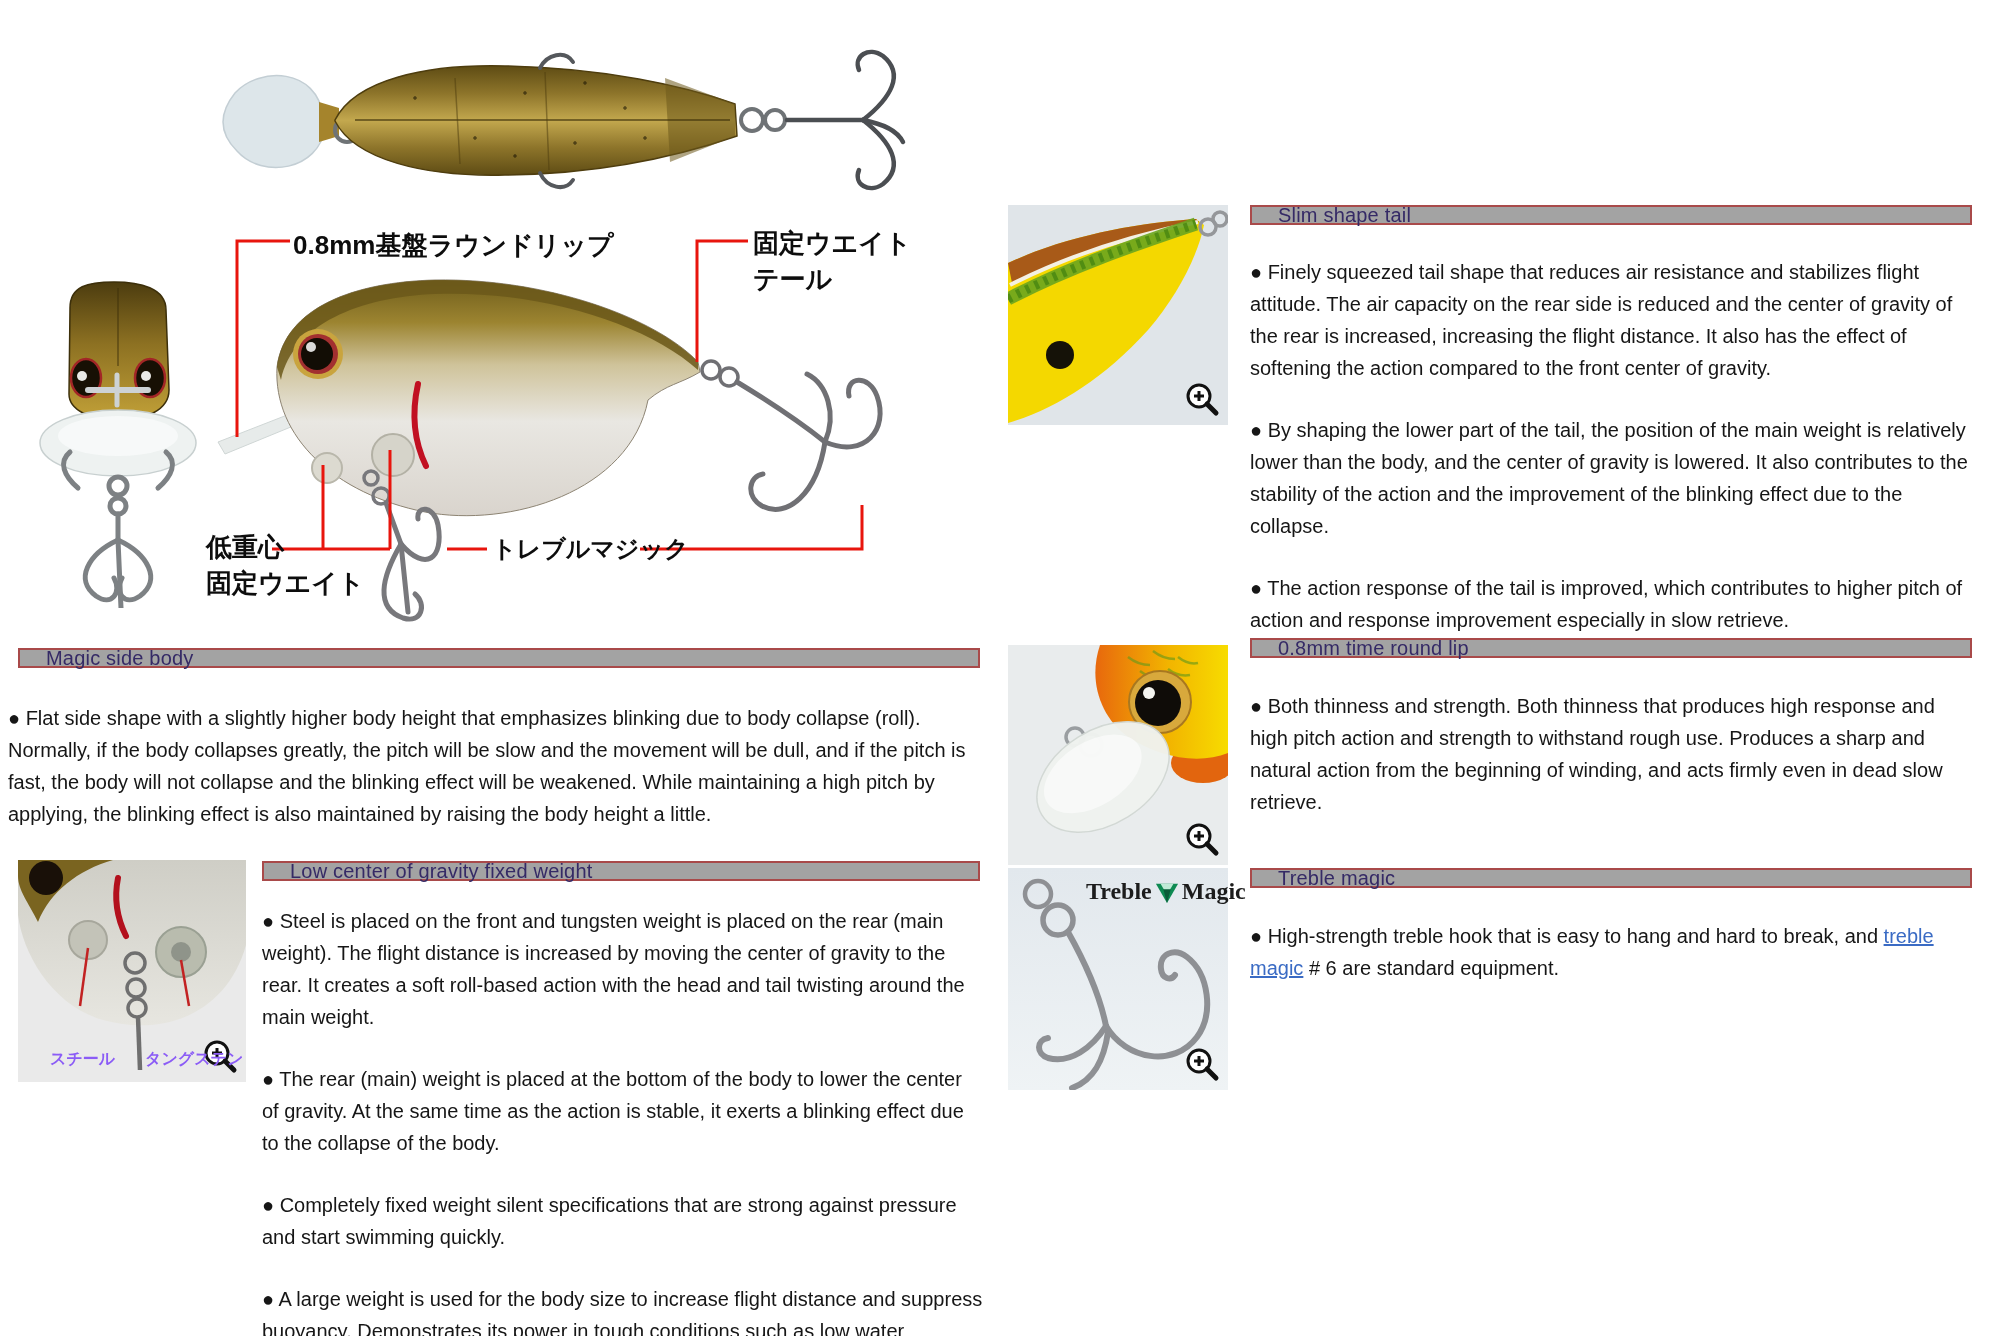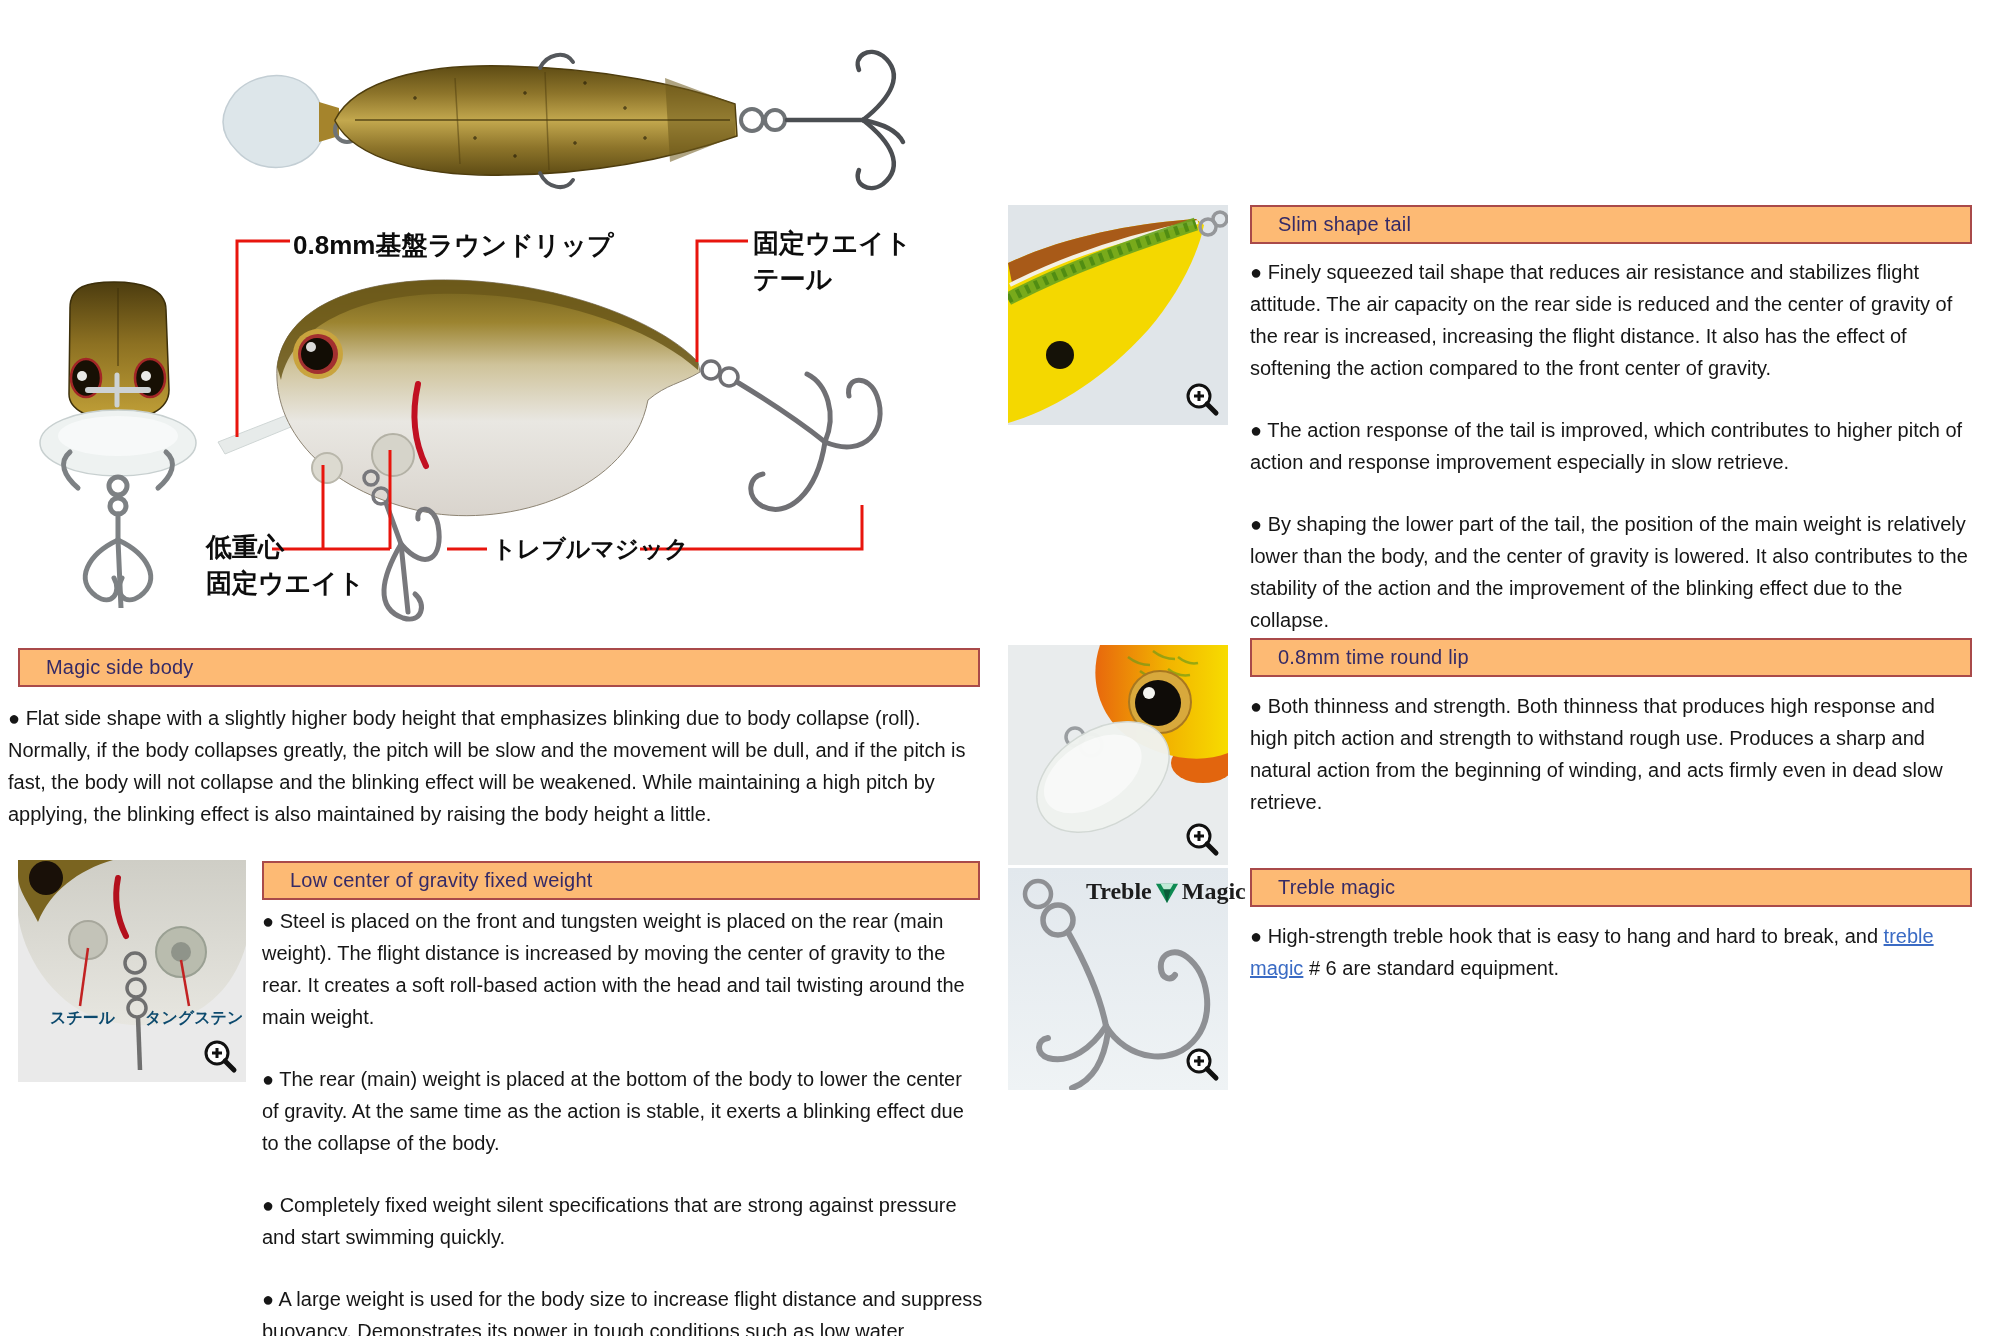--- a/index.html
+++ b/index.html
@@ -1,24 +1,24 @@
 <!DOCTYPE html>
 <html><head>
 <meta charset="utf-8">
 <style>
   html,body{margin:0;padding:0;background:#ffffff;}
   .canvas{position:relative;width:2000px;height:1336px;background:#ffffff;overflow:hidden;
           font-family:"Liberation Sans", sans-serif;color:#161616;border-radius:10px;}
   .abs{position:absolute;}
-  .hdr{border:2px solid #a94a4a;background:#fdba74;box-sizing:border-box;height:39px;
+  .hdr{border:2px solid #a94a4a;background:#a3a3a3;box-sizing:border-box;height:20px;
        display:flex;align-items:center;padding-left:26px;}
   .hdr span{font-size:20px;color:#352a66;letter-spacing:.2px;white-space:nowrap;}
   .body-text p{font-size:20px;line-height:32px;margin:0 0 30px 0;color:#161616;}
   .jp-label{font-weight:bold;color:#0d0d0d;font-size:26px;line-height:36px;white-space:nowrap;}
-  .jp-small{font-weight:bold;color:#0c4a6e;font-size:16px;white-space:nowrap;}
+  .jp-small{font-weight:bold;color:#8b5cf6;font-size:16px;white-space:nowrap;margin-top:41px;}
   .thumb{background:#e9eaec;}
   .mag{position:absolute;right:8px;bottom:8px;width:36px;height:36px;cursor:pointer;}
   .link{color:#3a6bc4;text-decoration:underline;cursor:pointer;}
   .treble-logo{display:flex;align-items:center;gap:3px;font-family:"Liberation Serif", serif;
                font-size:24px;font-weight:600;color:#1c1c1c;text-align:center;}
 </style>
 </head>
 <body>
 
 <div class="canvas">
@@ -239,22 +239,22 @@
         <line x1="23" y1="23" x2="32" y2="32" stroke="#111" stroke-width="5" stroke-linecap="round"></line>
       </svg>
     </div>
   </div>
 
   <div class="abs hdr" style="left:1250px;top:205px;width:722px">
     <span>Slim shape tail</span>
   </div>
   <div class="abs body-text" style="left:1250px;top:256px;width:726px">
     <p>● Finely squeezed tail shape that reduces air resistance and stabilizes flight attitude. The air capacity on the rear side is reduced and the center of gravity of the rear is increased, increasing the flight distance. It also has the effect of softening the action compared to the front center of gravity.</p>
+    <p>● By shaping the lower part of the tail, the position of the main weight is relatively lower than the body, and the center of gravity is lowered. It also contributes to the stability of the action and the improvement of the blinking effect due to the collapse.</p>
     <p>● The action response of the tail is improved, which contributes to higher pitch of action and response improvement especially in slow retrieve.</p>
-    <p>● By shaping the lower part of the tail, the position of the main weight is relatively lower than the body, and the center of gravity is lowered. It also contributes to the stability of the action and the improvement of the blinking effect due to the collapse.</p>
   </div>
 
   <div class="abs thumb" style="left:1008px;top:645px;width:220px;height:220px;background:#e9eced">
     <svg width="220" height="220" viewBox="0 0 220 220">
       <defs>
         <linearGradient id="gHead" x1="0" y1="0" x2="1" y2="0">
           <stop offset="0" stop-color="#e8680d"></stop>
             <stop offset="0.55" stop-color="#f2b400"></stop>
           <stop offset="1" stop-color="#f7dc00"></stop>
         </linearGradient>

